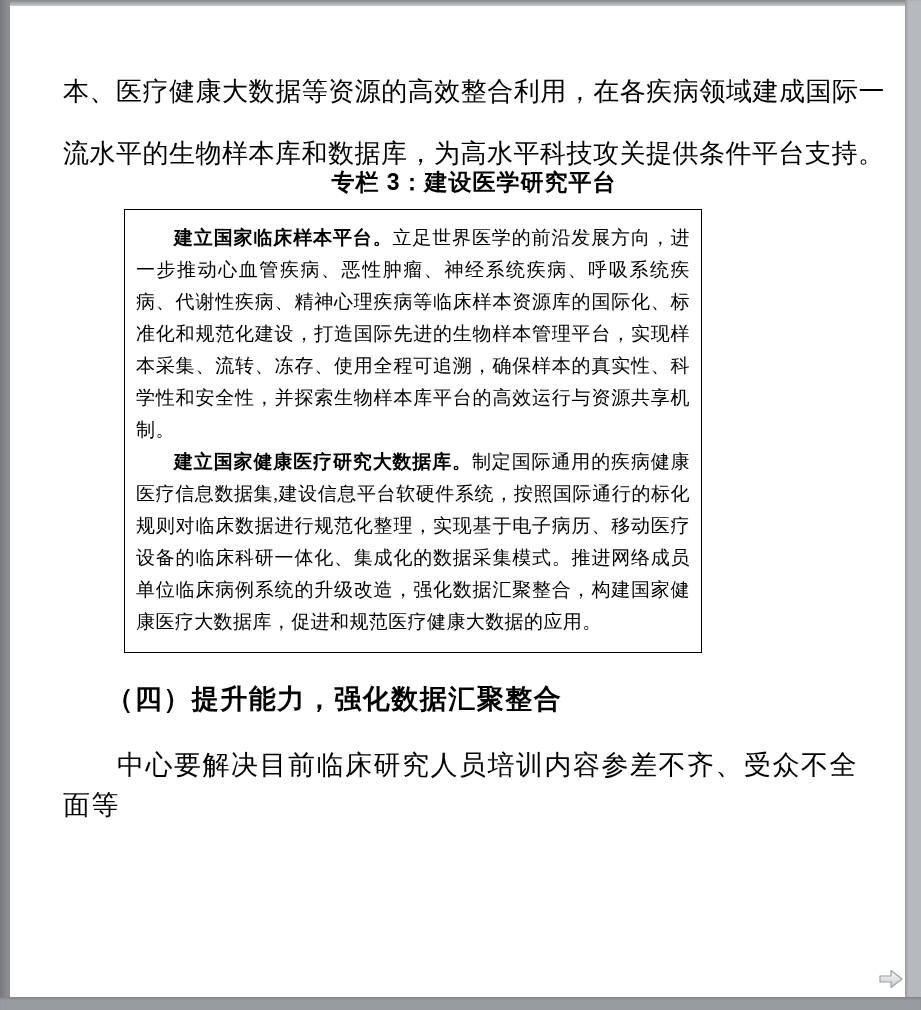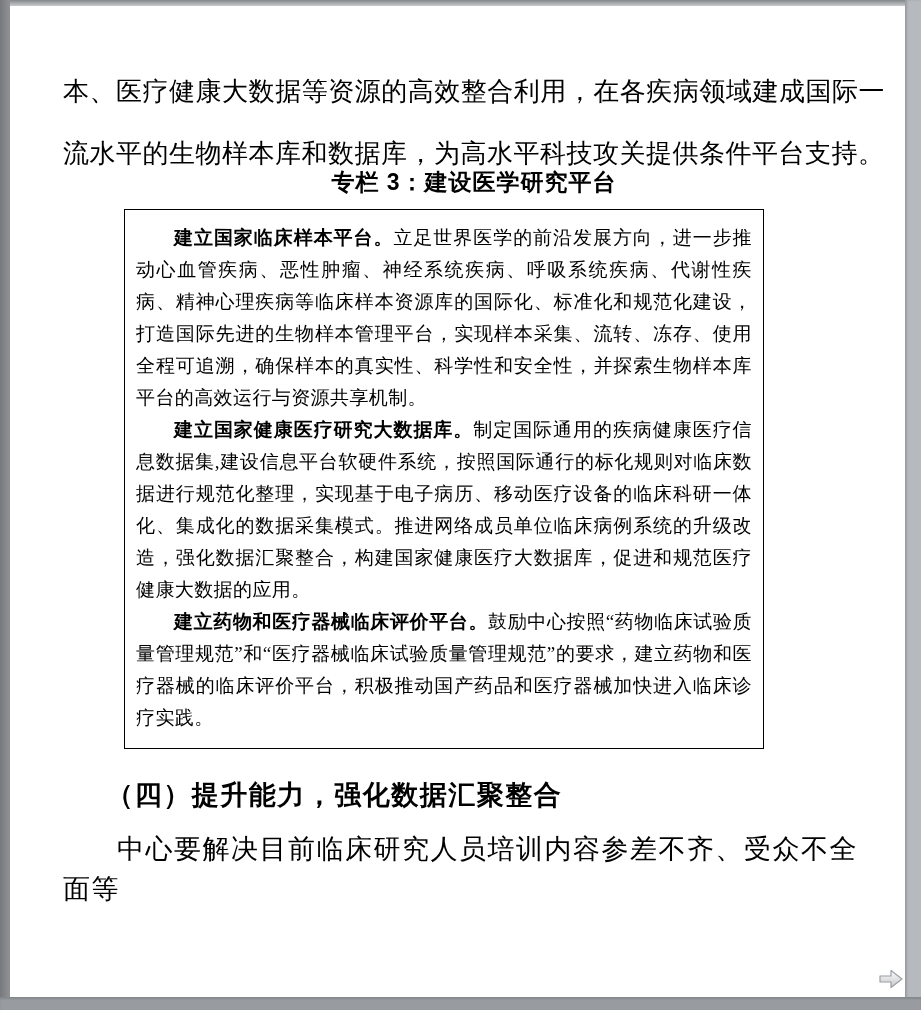--- a/index.html
+++ b/index.html
@@ -27,36 +27,36 @@
     text-align:justify;letter-spacing:.5px;
   }
 
   .box-title{
     margin:-16px 0 14px;text-align:center;
     font-family:"Liberation Sans", sans-serif;
     font-size:23px;font-weight:bold;line-height:26px;letter-spacing:1px;
   }
 
   .callout-box{
-    box-sizing:border-box;width:640px;margin-left:61px;
+    box-sizing:border-box;width:578px;margin-left:61px;
     border:1px solid #000;
     padding:12px 11px 14px;
   }
   .box-para{
     margin:0;font-size:19px;line-height:32px;
     text-align:justify;text-indent:2em;letter-spacing:.4px;
   }
   .box-para b{font-weight:bold;}
 
   .section-heading{
     margin:26px 0 0;font-size:27px;line-height:40px;font-weight:bold;
     text-indent:1.6em;letter-spacing:1.5px;
   }
   .bottom-para{
-    margin:14px 0 0;font-size:27px;line-height:40px;
+    margin:26px 0 0;font-size:27px;line-height:40px;
     text-indent:2em;letter-spacing:1.5px;
   }
 
   .next-arrow{
     position:absolute;left:878px;top:968px;width:26px;height:22px;z-index:2;cursor:pointer;
   }
 </style>
 </head>
 <body>
 
@@ -69,21 +69,20 @@
 
   <p class="top-para">本、医疗健康大数据等资源的高效整合利用，在各疾病领域建成国际一流水平的生物样本库和数据库，为高水平科技攻关提供条件平台支持。</p>
 
   <h3 class="box-title">专栏 3：建设医学研究平台</h3>
 
   <div class="callout-box">
     <p class="box-para"><b>建立国家临床样本平台。</b><span>立足世界医学的前沿发展方向，进一步推动心血管疾病、恶性肿瘤、神经系统疾病、呼吸系统疾病、代谢性疾病、精神心理疾病等临床样本资源库的国际化、标准化和规范化建设，打造国际先进的生物样本管理平台，实现样本采集、流转、冻存、使用全程可追溯，确保样本的真实性、科学性和安全性，并探索生物样本库平台的高效运行与资源共享机制。</span></p>
 
     <p class="box-para"><b>建立国家健康医疗研究大数据库。</b><span>制定国际通用的疾病健康医疗信息数据集,建设信息平台软硬件系统，按照国际通行的标化规则对临床数据进行规范化整理，实现基于电子病历、移动医疗设备的临床科研一体化、集成化的数据采集模式。推进网络成员单位临床病例系统的升级改造，强化数据汇聚整合，构建国家健康医疗大数据库，促进和规范医疗健康大数据的应用。</span></p>
 
-    <p class="box-para"><b>建立药物和医疗器械临床评价平台。</b><span>鼓励中心按照“药物临床试验质量管理规范”和“医疗器械临床试验质量管理规范”的要求，建立药物和医疗器械的临床评价平台，积极推动国产药品和医疗器械加快进入临床诊疗实践。</span></p>
   </div>
 
   <h4 class="section-heading">（四）提升能力，强化数据汇聚整合</h4>
 
   <p class="bottom-para">中心要解决目前临床研究人员培训内容参差不齐、受众不全面等</p>
 
 </div>
 
 <div class="next-arrow">
   <svg width="26" height="22" viewBox="0 0 26 22" aria-hidden="true">

